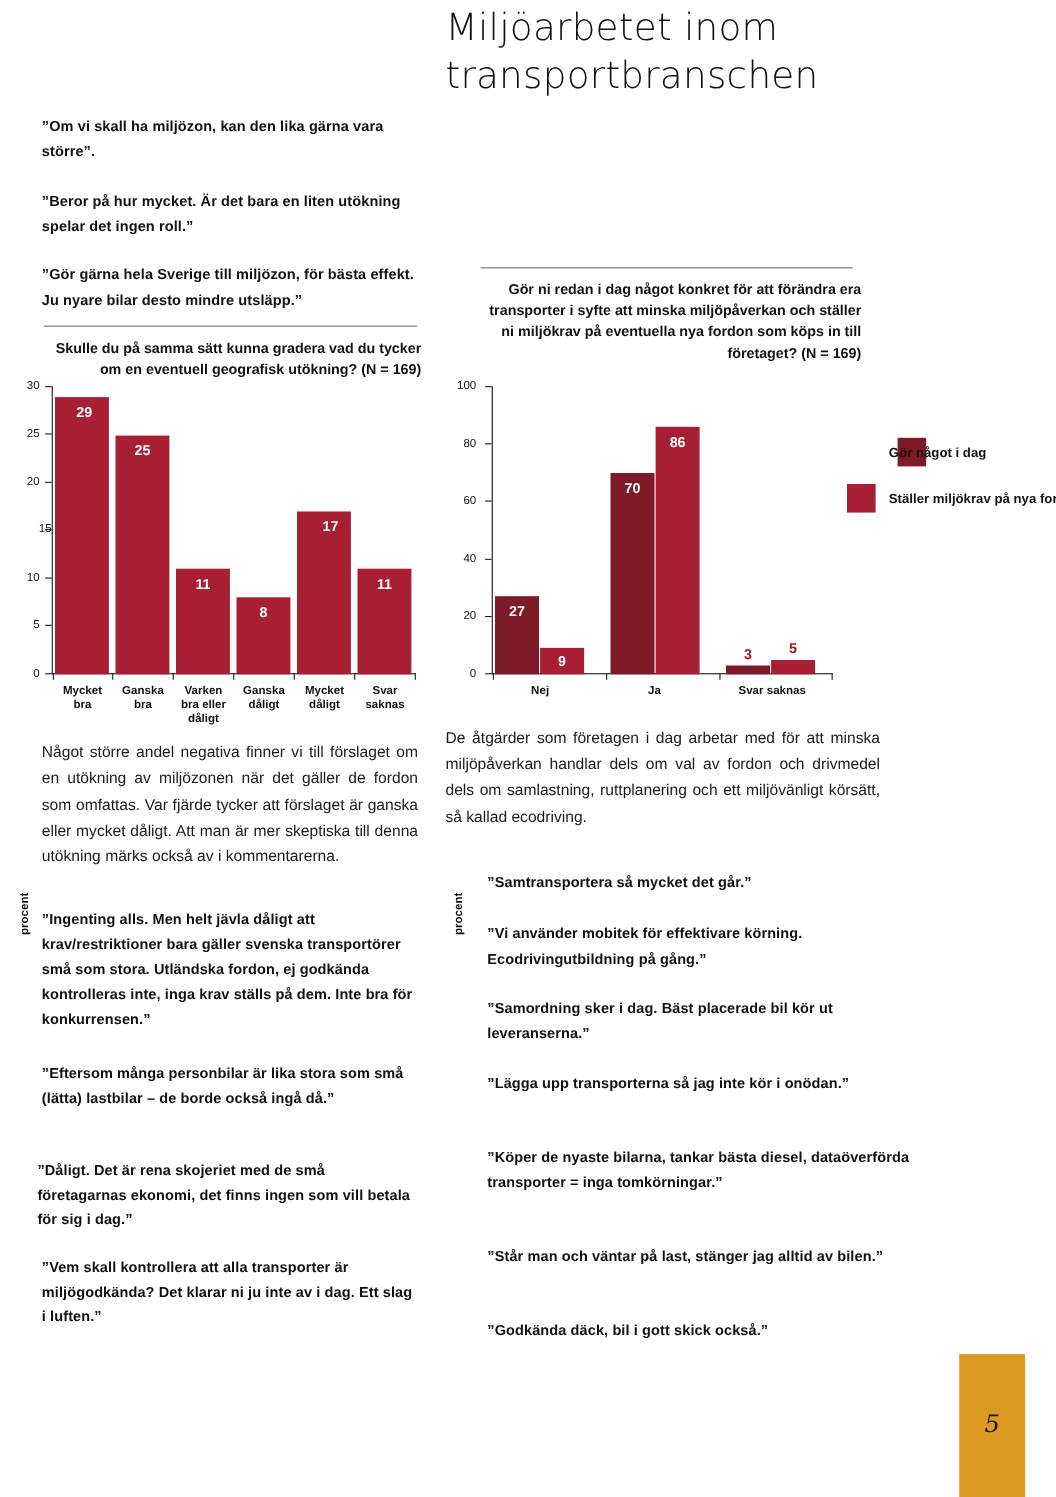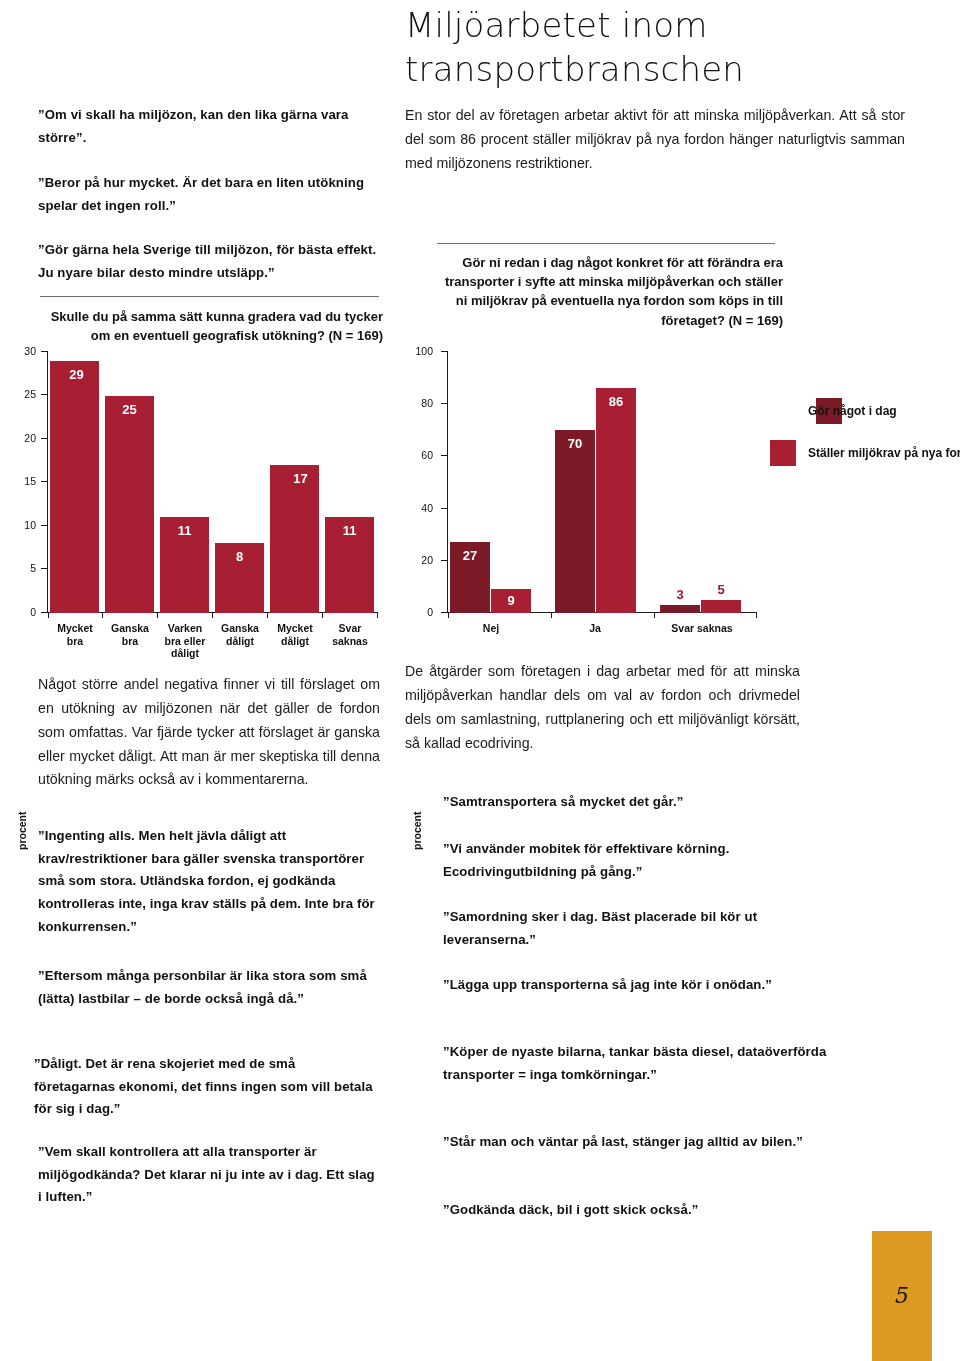--- a/index.html
+++ b/index.html
@@ -90,21 +90,20 @@
     <span>Miljöarbetet inom</span>
     <span>transportbranschen</span>
   </div>
 
   <div class="col-left quote-bold" style="top:104px;">”Om vi skall ha miljözon, kan den lika gärna vara större”.</div>
 
   <div class="col-left quote-bold" style="top:172px;">”Beror på hur mycket. Är det bara en liten utökning spelar det ingen roll.”</div>
 
   <div class="col-left quote-bold" style="top:239px;">”Gör gärna hela Sverige till miljözon, för bästa effekt. Ju nyare bilar desto mindre utsläpp.”</div>
 
-  <div class="col-right body-text" style="top:104px;width:500px;">En stor del av företagen arbetar aktivt för att minska miljöpåverkan. Att så stor del som 86 procent ställer miljökrav på nya fordon hänger naturligtvis samman med miljözonens restriktioner.</div>
 
   <div class="rule" style="left:40px;top:296px;width:339px;"></div>
   <div class="rule" style="left:437px;top:243px;width:338px;"></div>
 
   <div class="col-left question" style="top:307px;width:345px;">Skulle du på samma sätt kunna gradera vad du tycker om en eventuell geografisk utökning? (N = 169)</div>
 
   <div class="col-right question" style="left:438px;top:253px;width:345px;">Gör ni redan i dag något konkret för att förändra era transporter i syfte att minska miljöpåverkan och ställer ni miljökrav på eventuella nya fordon som köps in till företaget?  (N = 169)</div>
 
   <div class="chart" style="left:0px;top:340px;width:400px;height:310px;">
 
@@ -117,21 +116,21 @@
     <div class="tick" style="left:41px;top:11px;"></div>
     <div class="ytick-label" style="left:12px;top:6px;">30</div>
 
     <div class="tick" style="left:41px;top:54px;"></div>
     <div class="ytick-label" style="left:12px;top:49px;">25</div>
 
     <div class="tick" style="left:41px;top:98px;"></div>
     <div class="ytick-label" style="left:12px;top:93px;">20</div>
 
     <div class="tick" style="left:41px;top:141px;"></div>
-    <div class="ytick-label" style="left:12px;top:136px;">15</div>
+    <div class="ytick-label" style="left:23px;top:136px;">15</div>
 
     <div class="tick" style="left:41px;top:185px;"></div>
     <div class="ytick-label" style="left:12px;top:180px;">10</div>
 
     <div class="tick" style="left:41px;top:228px;"></div>
     <div class="ytick-label" style="left:12px;top:223px;">5</div>
 
     <div class="tick" style="left:41px;top:272px;"></div>
     <div class="ytick-label" style="left:12px;top:267px;">0</div>
 

